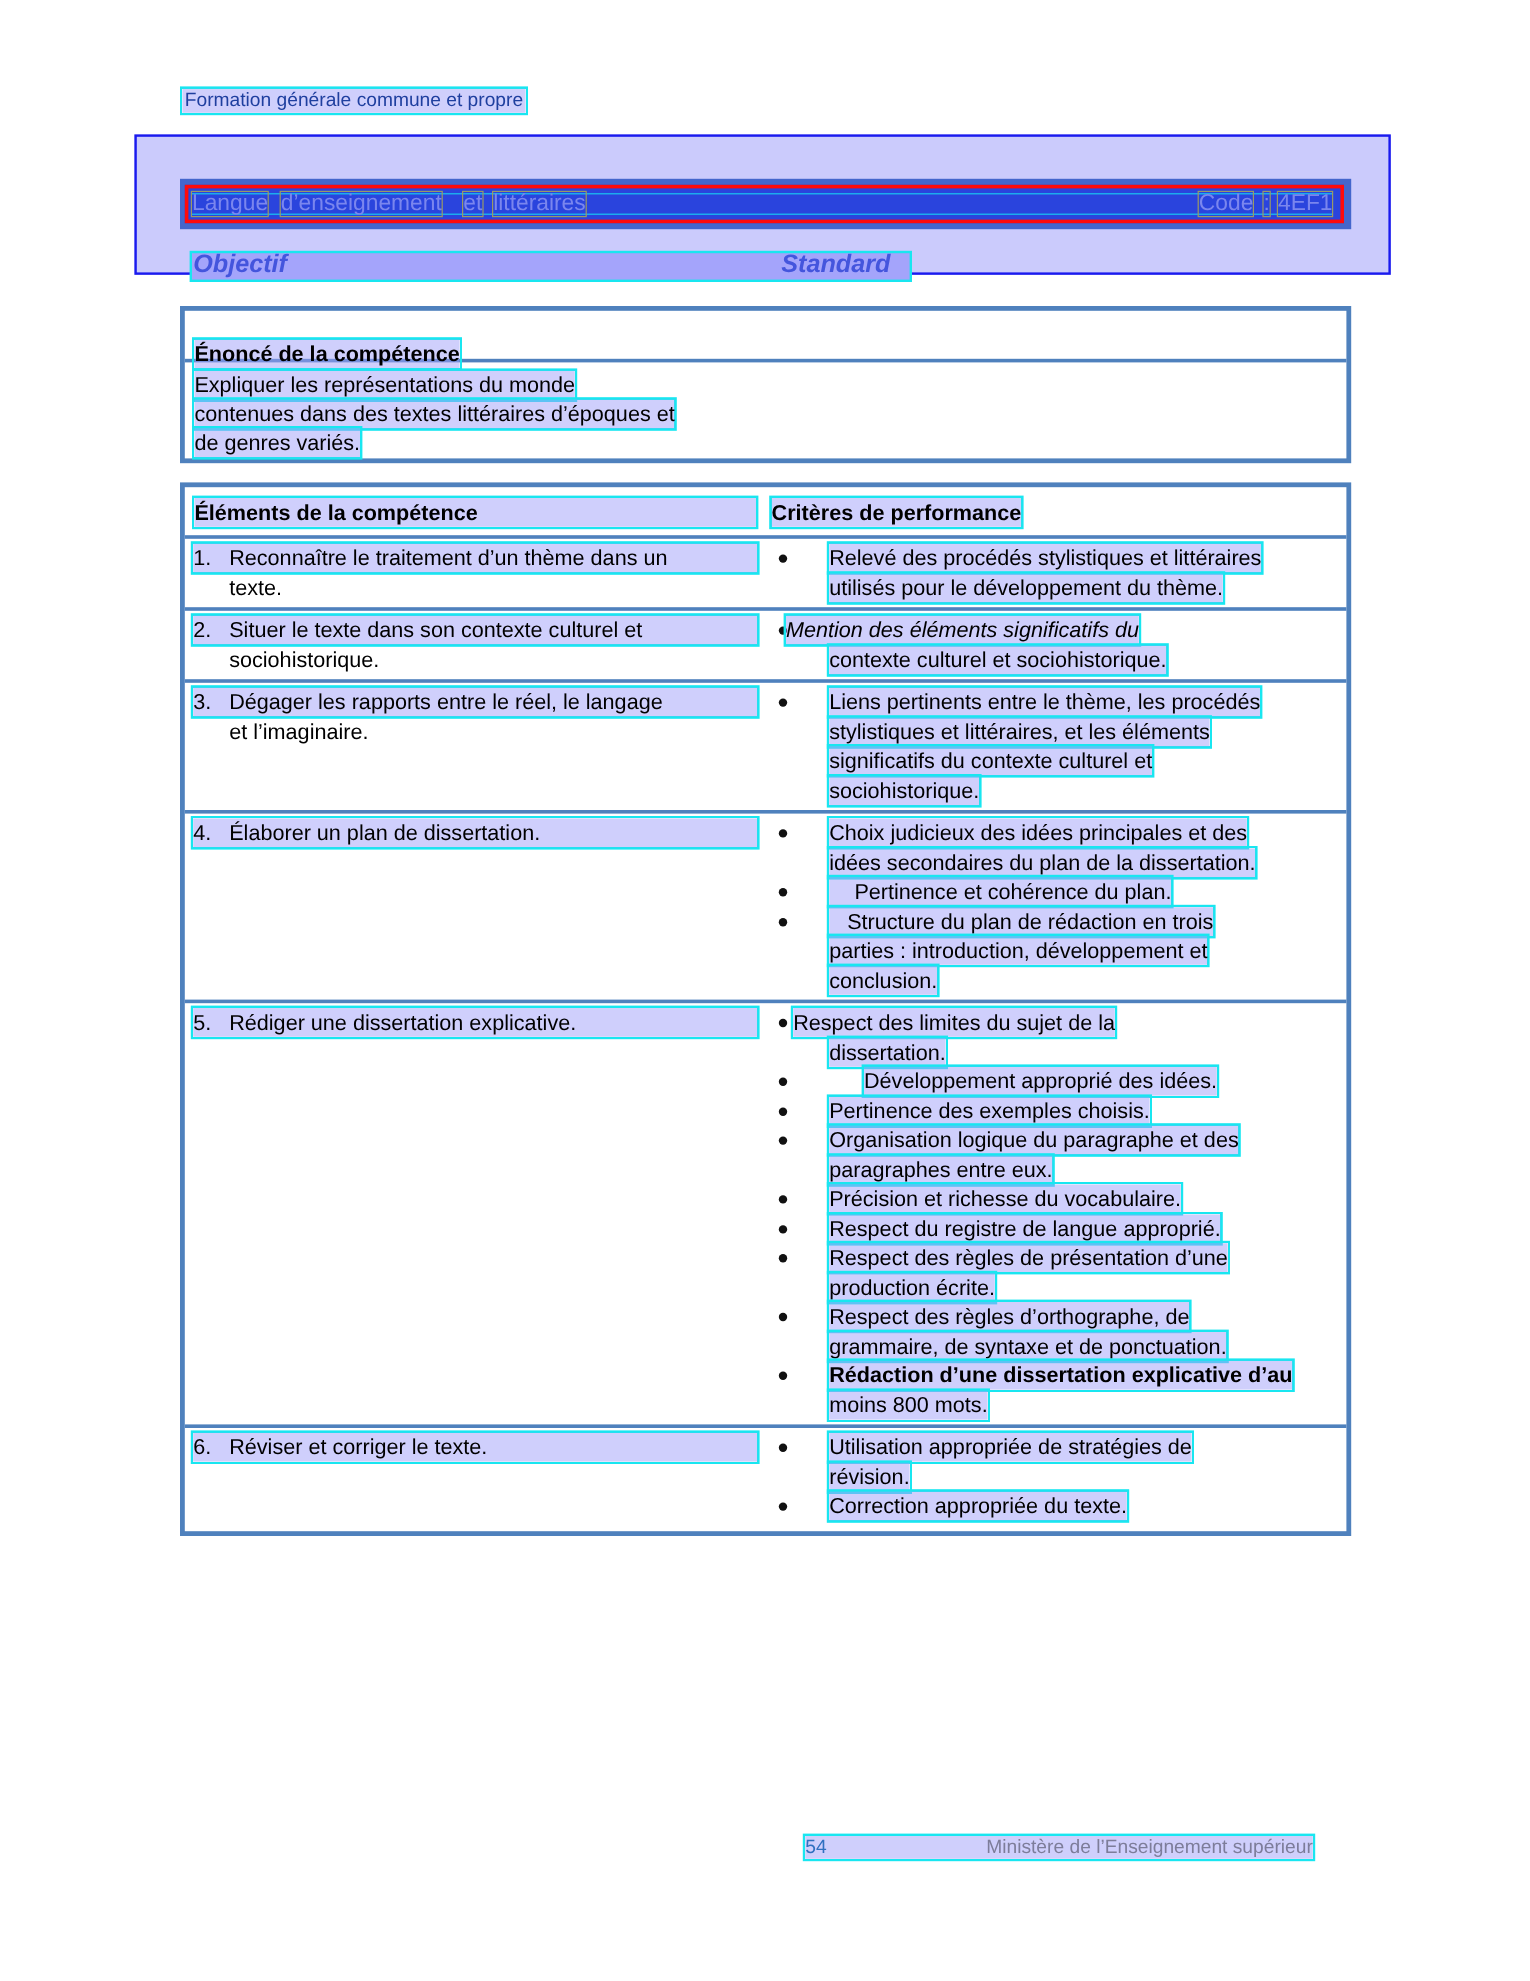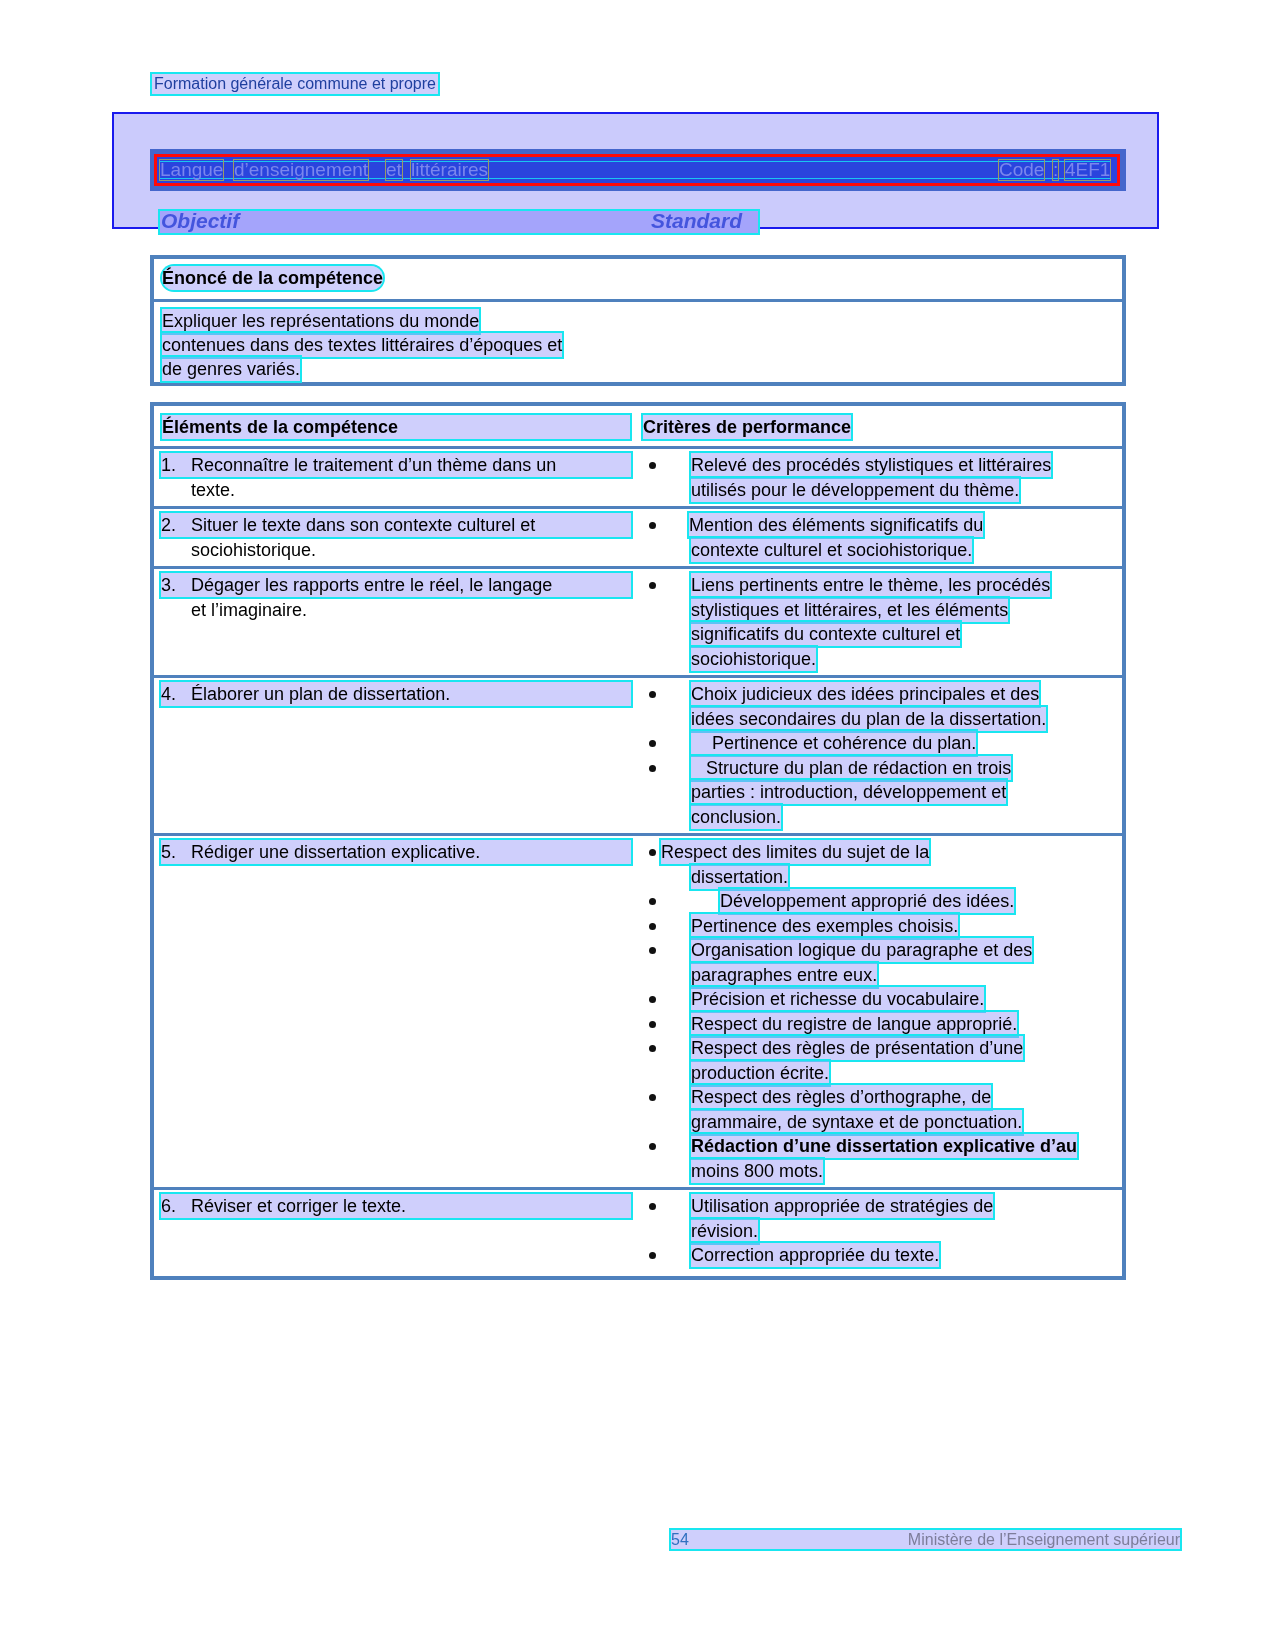--- a/index.html
+++ b/index.html
@@ -21,21 +21,21 @@
     outline: 1px solid #9a9a66; }
   #obj-row { left: 160px; top: 211px; width: 598px; height: 22px; background: #a4a4fb; box-shadow: 0 0 0 2px #19e6f0; }
   .obj-label { position: absolute; top: 209px; font-size: 21px; font-weight: bold; font-style: italic; color: #4455dd; line-height: 24px; }
 
   .box { position: absolute; border: 4px solid #4f81bd; box-sizing: border-box; background: #fff; }
   .hline { position: absolute; height: 3px; background: #4f81bd; }
   .txt { position: absolute; font-size: 18px; line-height: 24px; color: #000; white-space: nowrap; }
   .bold { font-weight: bold; }
   .bullet { position: absolute; width: 7px; height: 7px; border-radius: 50%; background: #111; }
 
-  #footer { left: 671px; top: 1530px; width: 509px; height: 19px; }
+  #footer { left: 671px; top: 1530px; width: 423px; height: 19px; }
   #footer-page { position: absolute; left: 0; top: 0; font-size: 16px; color: #3070c0; line-height: 19px; }
   #footer-ministry { position: absolute; right: 0; top: 0; font-size: 16px; color: #7d7d9a; line-height: 19px; }
 </style>
 </head>
 <body>
 
 <div id="running-head" class="abs hl">Formation générale commune et propre</div>
 
 <div id="header-overlay" class="abs"></div>
 <div id="title-band" class="abs"></div>
@@ -48,42 +48,42 @@
 <span class="title-word" style="left:999px">Code</span>
 <span class="title-word" style="left:1053px">:</span>
 <span class="title-word" style="left:1065px">4EF1</span>
 
 <div id="obj-row" class="abs"></div>
 <span class="obj-label" style="left:161px">Objectif</span>
 <span class="obj-label" style="left:651px">Standard</span>
 
 <div class="box" style="left:150px; top:255px; width:976px; height:131px;"></div>
 <div class="hline" style="left:154px; top:299px; width:968px;"></div>
-<span class="txt bold hl" style="left:162px; top:266px;border-radius:12px;">Énoncé de la compétence</span>
+<span class="txt bold hl" style="left:162px; top:283px;">Énoncé de la compétence</span>
 <span class="txt hl" style="left:162px; top:309px;">Expliquer les représentations du monde</span>
 <span class="txt hl" style="left:162px; top:333px;">contenues dans des textes littéraires d’époques et</span>
 <span class="txt hl" style="left:162px; top:357px;">de genres variés.</span>
 
 <div id="comp-table" class="box" style="left: 150px; top: 402px; width: 976px; height: 877.5px;"></div>
 <div id="comp-content">
     <span class="txt bold hl" style="left:162px; top:415px; width:468px;">Éléments de la compétence</span>
     <span class="txt bold hl" style="left:643px; top:415px;">Critères de performance</span>
     <div class="hline" style="left:154px; top:446px; width:968px;"></div>
     <span class="txt hl" style="left:161px; top:453px; width:470px;">1.</span>
     <span class="txt" style="left:191px; top:453px;">Reconnaître le traitement d’un thème dans un</span>
     <span class="txt" style="left:191px; top:477.5px;">texte.</span>
     <span class="bullet" style="left:649px; top:462px;"></span>
     <span class="txt hl" style="left:691px; top:453px;">Relevé des procédés stylistiques et littéraires</span>
     <span class="txt hl" style="left:691px; top:477.5px;">utilisés pour le développement du thème.</span>
     <div class="hline" style="left:154px; top:506px; width:968px;"></div>
     <span class="txt hl" style="left:161px; top:513px; width:470px;">2.</span>
     <span class="txt" style="left:191px; top:513px;">Situer le texte dans son contexte culturel et</span>
     <span class="txt" style="left:191px; top:537.5px;">sociohistorique.</span>
     <span class="bullet" style="left:649px; top:522px;"></span>
-    <span class="txt hl" style="left:689px; top:513px;">Mention des éléments significatifs du</span>
+    <span class="txt hl" style="left:655px; top:513px;font-style:italic;">Mention des éléments significatifs du</span>
     <span class="txt hl" style="left:691px; top:537.5px;">contexte culturel et sociohistorique.</span>
     <div class="hline" style="left:154px; top:566px; width:968px;"></div>
     <span class="txt hl" style="left:161px; top:573px; width:470px;">3.</span>
     <span class="txt" style="left:191px; top:573px;">Dégager les rapports entre le réel, le langage</span>
     <span class="txt" style="left:191px; top:597.5px;">et l’imaginaire.</span>
     <span class="bullet" style="left:649px; top:582px;"></span>
     <span class="txt hl" style="left:691px; top:573px;">Liens pertinents entre le thème, les procédés</span>
     <span class="txt hl" style="left:691px; top:597.5px;">stylistiques et littéraires, et les éléments</span>
     <span class="txt hl" style="left:691px; top:622px;">significatifs du contexte culturel et</span>
     <span class="txt hl" style="left:691px; top:646.5px;">sociohistorique.</span>

